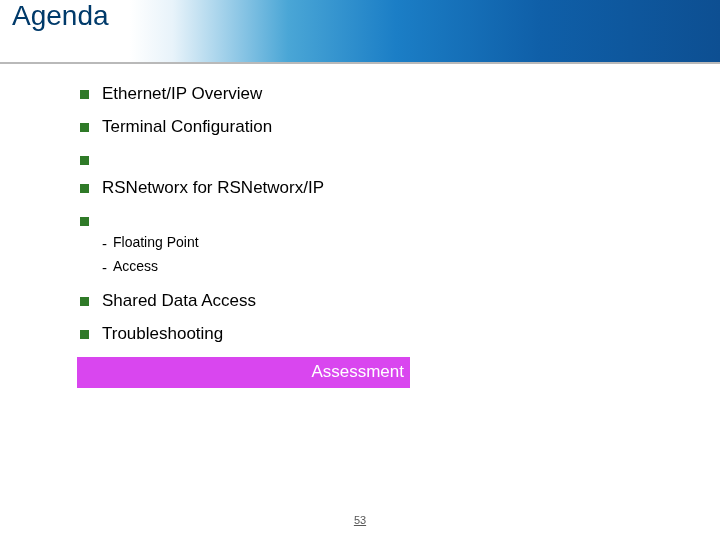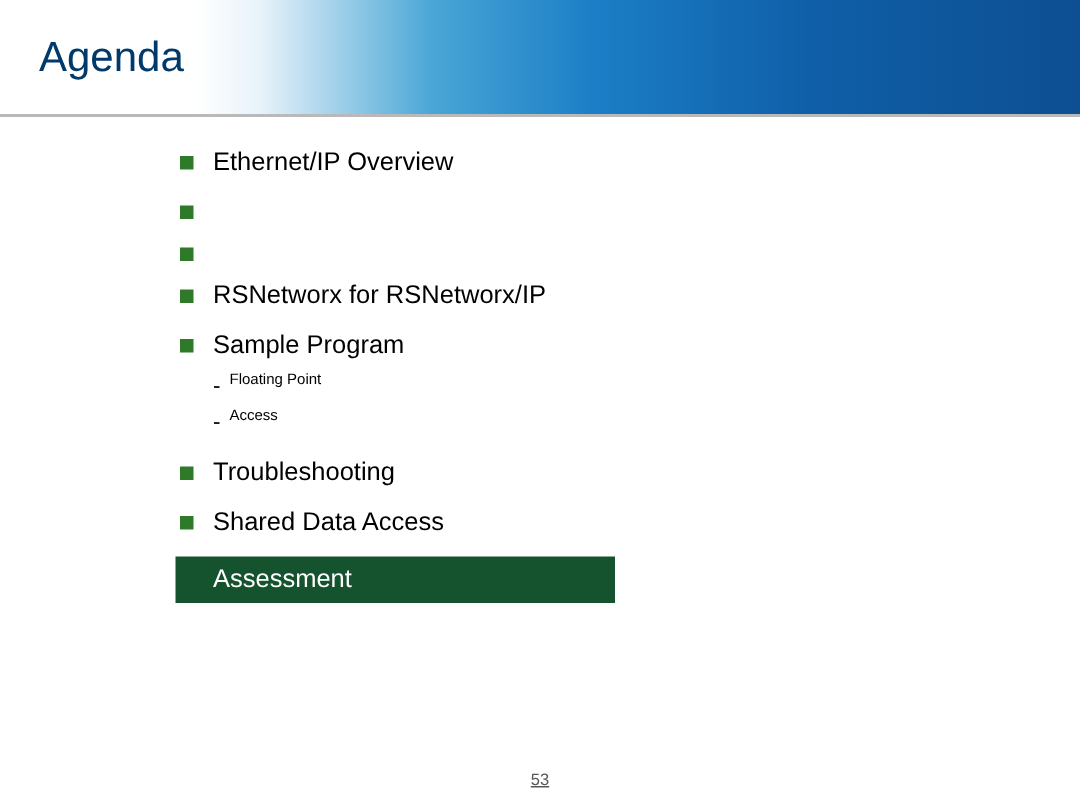--- a/index.html
+++ b/index.html
@@ -9,24 +9,23 @@
     }
     body {
       width: 720px;
       height: 540px;
       font-family: Arial, Helvetica, sans-serif;
       background: #ffffff;
       overflow: hidden;
       position: relative;
     }
     .title-bar {
-      height: 76px;
+      height: 62px;
       display: flex;
-      align-items: center;
-      padding-left: 26px;
+      padding-left: 12px;
       background: #ffffff;
       background: linear-gradient(90deg,
         #ffffff 0%,
         #ffffff 18%,
         #e8f3fa 24%,
         #4aa6d6 40%,
         #1b7ec6 55%,
         #0f5fa8 75%,
         #0d4f92 100%);
     }
@@ -36,21 +35,22 @@
       font-weight: 400;
     }
     .underline {
       height: 2px;
       background: #b9b9b9;
       margin-left: 0;
       margin-right: 0;
     }
     .content {
       padding-top: 20px;
-      padding-left: 120px;
+      padding-left: 80px;
+      text-align: right;
     }
     .item {
       display: flex;
       align-items: flex-start;
       margin-bottom: 13px;
     }
     .sq-bullet {
       width: 9px;
       height: 9px;
       background: #2f7a28;
@@ -72,25 +72,25 @@
       align-items: flex-start;
       margin-bottom: 4px;
     }
     .dash {
       font-size: 15px;
       color: #000;
       margin-right: 6px;
       line-height: 20px;
     }
     .sub-text {
-      font-size: 10px;
+      font-size: 14px;
       color: #000;
     }
     .highlight-row {
-      background: #14532d;
+      background: #d946ef;
       margin-left: -3px;
       margin-right: 310px;
       padding: 5px 6px 6px 25px;
       margin-bottom: 10px;
     }
     .highlight-text {
       font-size: 17px;
       color: #ffffff;
     }
     .page-number {
@@ -114,55 +114,55 @@
 
 <div class="content">
 
   <div class="item">
     <div class="sq-bullet"></div>
     <span class="item-text">Ethernet/IP Overview</span>
   </div>
 
   <div class="item">
     <div class="sq-bullet"></div>
+    <span class="item-text">Terminal Configuration</span>
   </div>
 
   <div class="item">
     <div class="sq-bullet"></div>
   </div>
 
   <div class="item">
     <div class="sq-bullet"></div>
     <span class="item-text">RSNetworx for RSNetworx/IP</span>
   </div>
 
   <div class="item">
     <div class="sq-bullet"></div>
-    <span class="item-text">Sample Program</span>
   </div>
 
   <div class="sub-list">
     <div class="sub-item">
       <span class="dash">-</span>
       <span class="sub-text">Floating Point</span>
     </div>
     <div class="sub-item">
       <span class="dash">-</span>
       <span class="sub-text">Access</span>
     </div>
   </div>
 
   <div class="item">
     <div class="sq-bullet"></div>
-    <span class="item-text">Troubleshooting</span>
+    <span class="item-text">Shared Data Access</span>
   </div>
 
   <div class="item">
     <div class="sq-bullet"></div>
-    <span class="item-text">Shared Data Access</span>
+    <span class="item-text">Troubleshooting</span>
   </div>
 
   <div class="highlight-row">
     <span class="highlight-text">Assessment</span>
   </div>
 
 
 </div>
 
 <div class="page-number">53</div>

